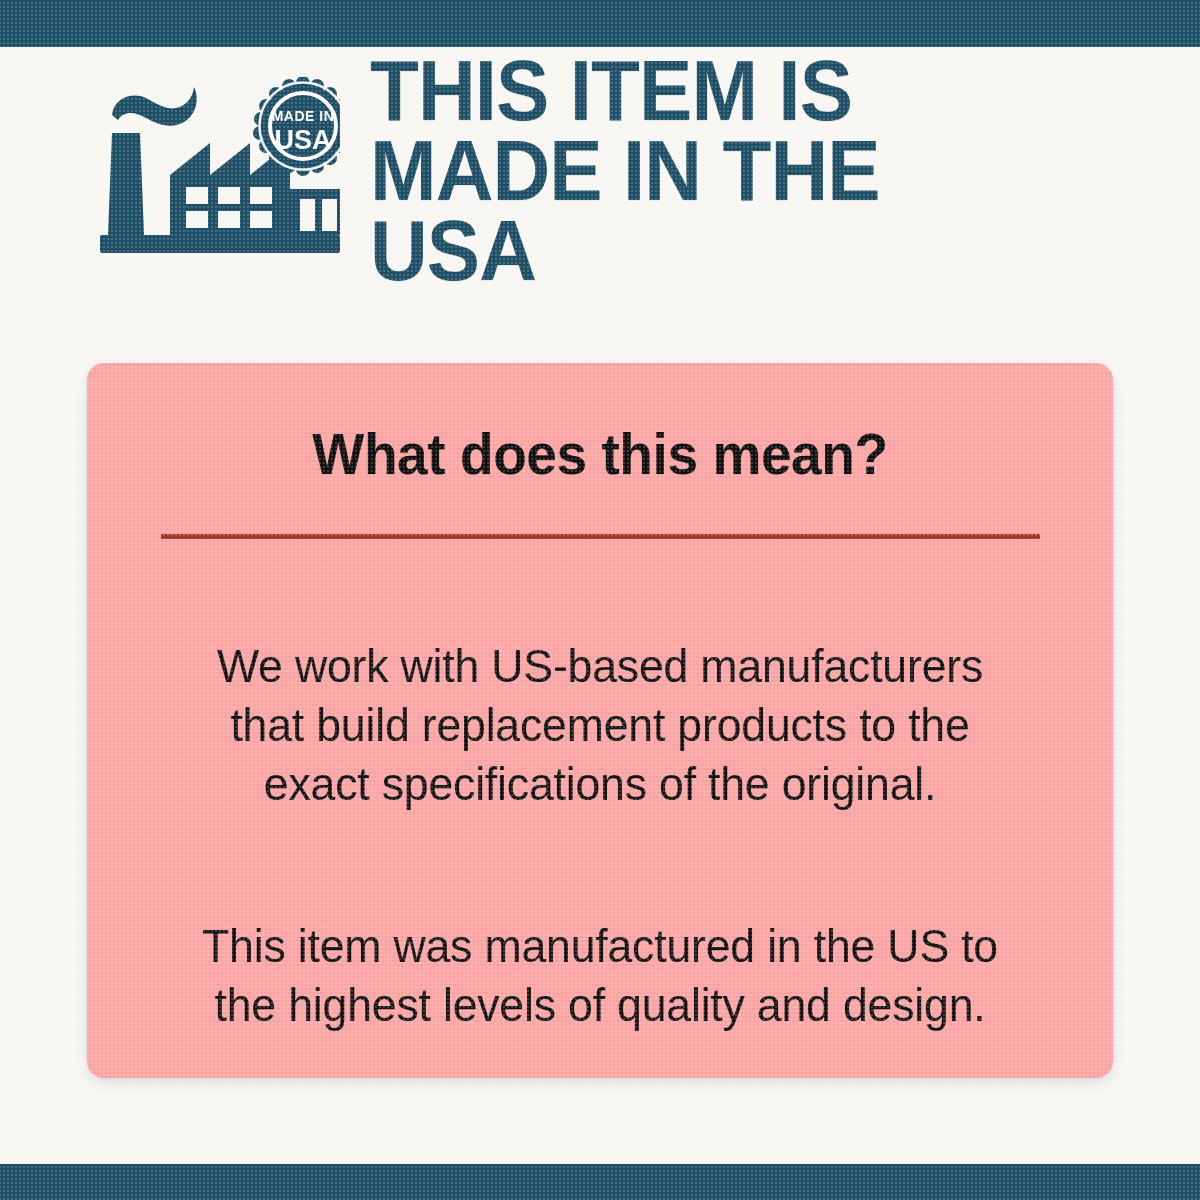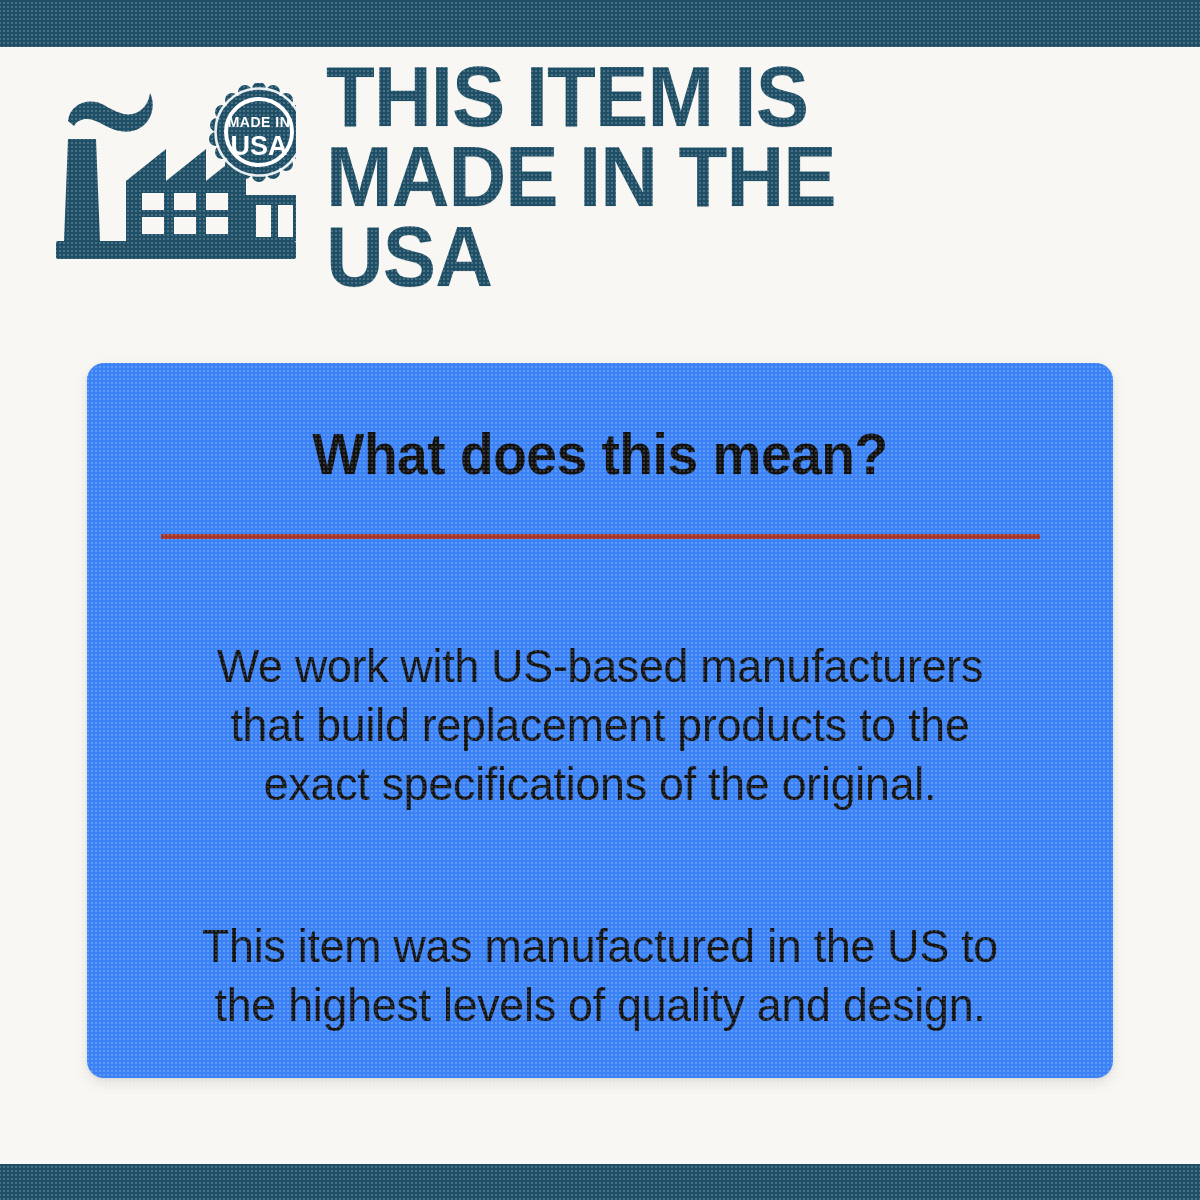--- a/index.html
+++ b/index.html
@@ -48,23 +48,22 @@
 
   
   .header {
     position: absolute;
     left: 0;
     top: 47px;
     width: 1064px;
     height: 245px;
     display: flex;
     align-items: center;
-    padding-left: 56px;
+    padding-left: 100px;
     box-sizing: border-box;
-    margin-top: 6px;
   }
 
   .logo-wrap {
     position: relative;
     width: 240px;
     height: 185px;
     flex: 0 0 240px;
   }
   .logo-wrap svg { display: block; }
 
@@ -83,21 +82,21 @@
     text-shadow: 0 1px 0 rgba(0,0,0,.06);
   }
 
   
   .card {
     position: absolute;
     left: 87px;
     top: 363px;
     width: 1026px;
     height: 715px;
-    background: #3b82f6;
+    background: #fca5a5;
     border-radius: 17px;
     box-shadow:
       0 5px 14px rgba(0,0,0,.10),
       0 1px 3px rgba(0,0,0,.07);
     box-sizing: border-box;
     padding: 0;
   }
 
   .card-title {
     margin: 0;

